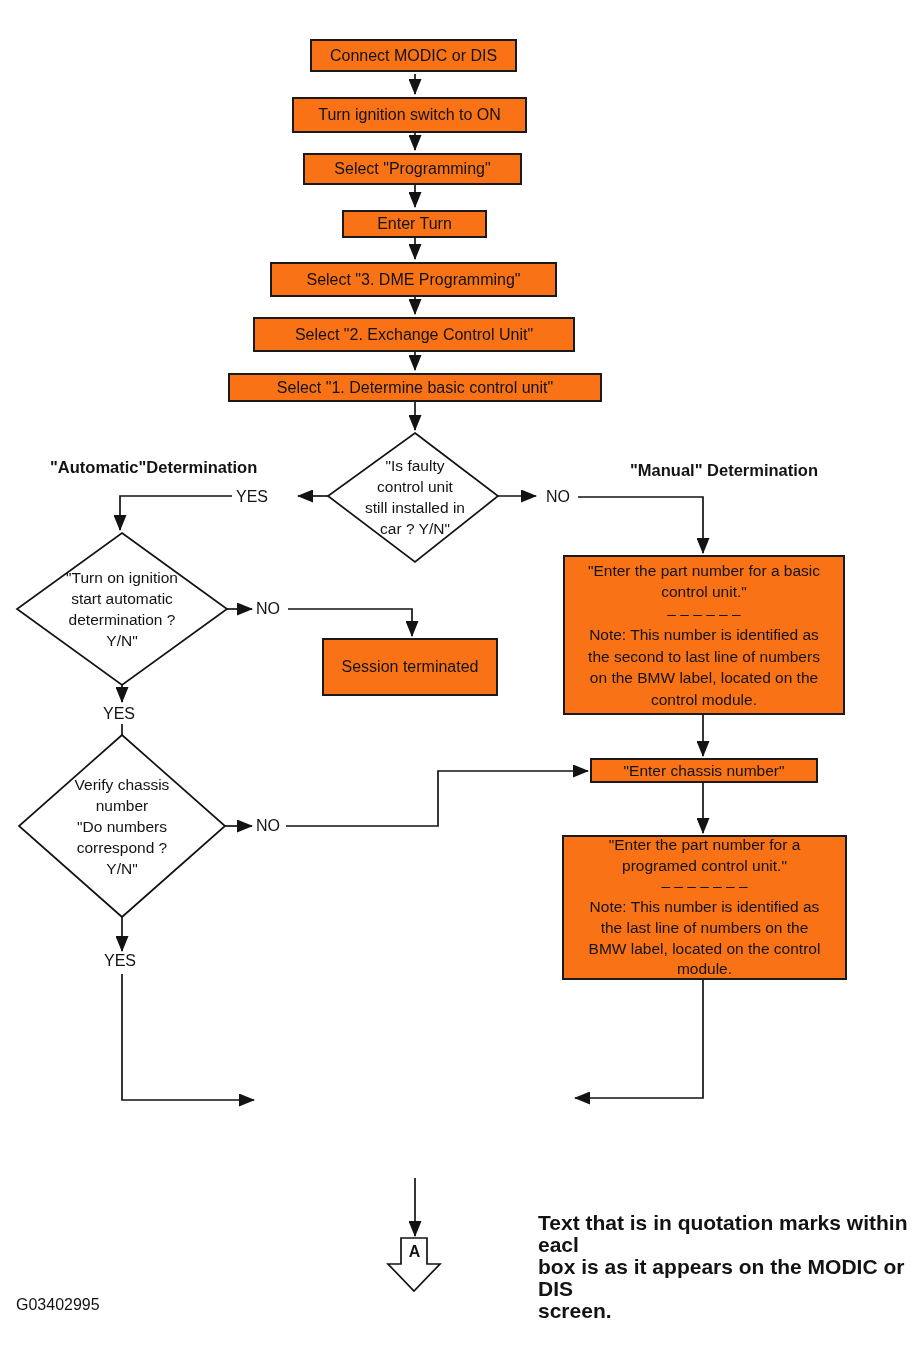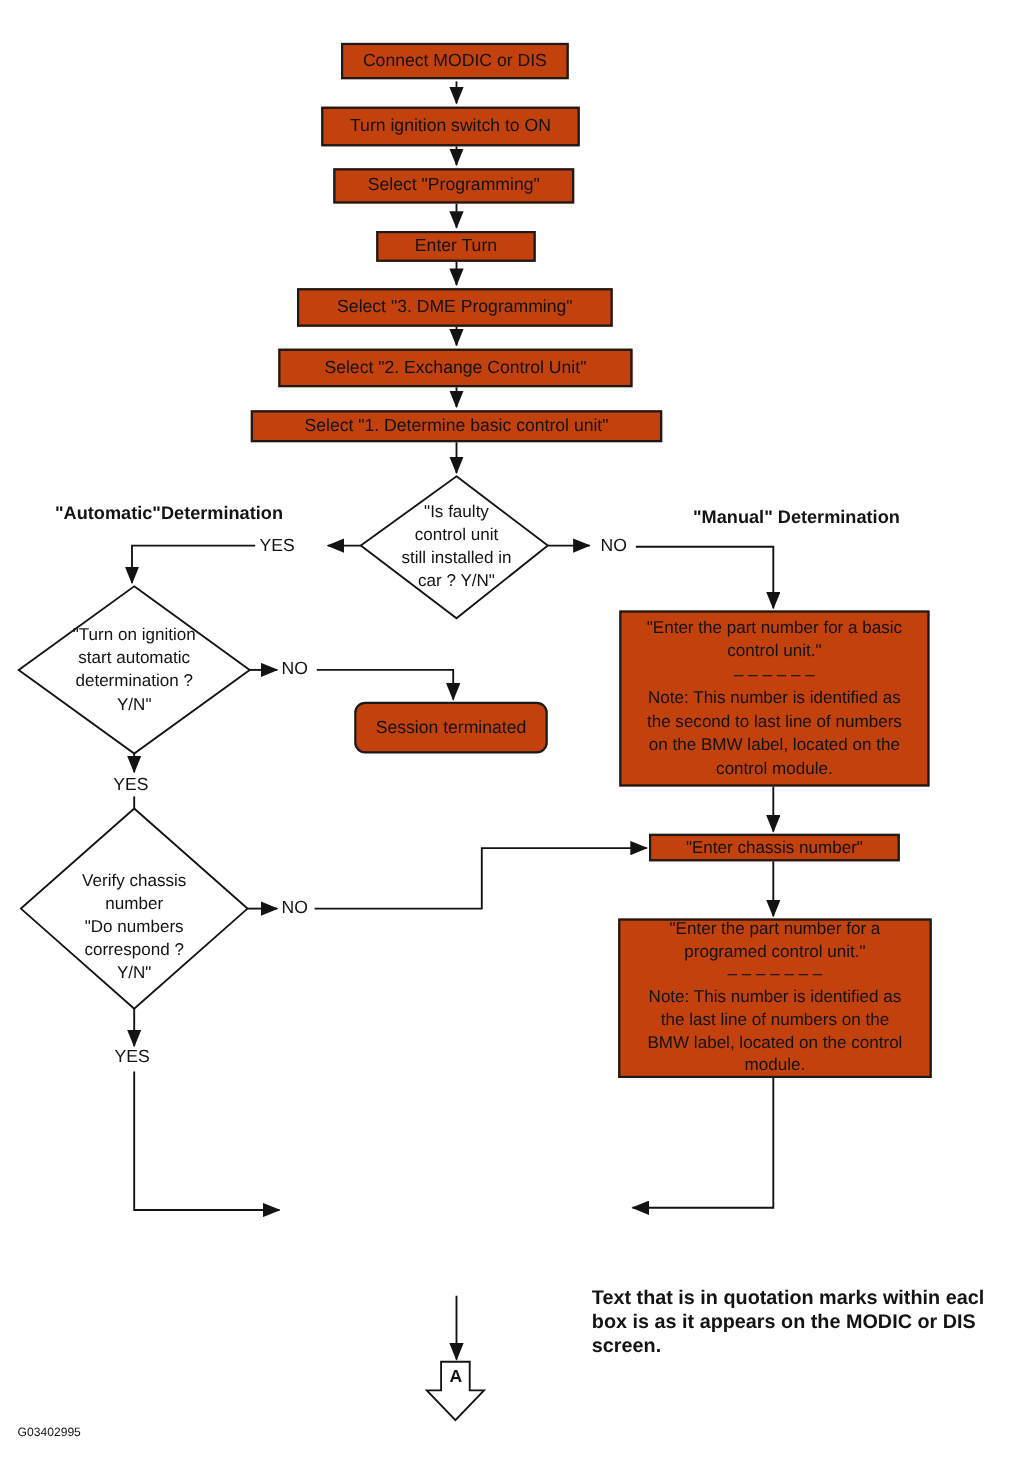--- a/index.html
+++ b/index.html
@@ -2,37 +2,37 @@
 <html><head>
 <meta charset="utf-8">
 <style>
   html,body{margin:0;padding:0;background:#fff;}
   .stage{
     position:relative;width:921px;height:1347px;background:#fff;overflow:hidden;
     font-family:"Liberation Sans","DejaVu Sans",sans-serif;color:#131313;
   }
   svg.wires{position:absolute;left:0;top:0;}
   .node{
-    position:absolute;box-sizing:border-box;border:2px solid #1a1a1a;background:#c2410c;
+    position:absolute;box-sizing:border-box;border:2px solid #1a1a1a;background:#f97316;
     display:flex;align-items:center;justify-content:center;text-align:center;
     font-size:16px;line-height:20px;
   }
   .bigbox{font-size:15.5px;line-height:21.4px;padding:4px 6px;}
   .pre{white-space:pre-line;}
   .diamond-text{
     position:absolute;display:flex;align-items:center;justify-content:center;text-align:center;
     font-size:15.5px;line-height:21px;white-space:pre-line;
   }
   .lbl{position:absolute;font-weight:normal;font-size:16px;line-height:18px;}
   .branch-lbl{position:absolute;font-weight:bold;font-size:16.5px;line-height:19px;}
   .footnote{
-    position:absolute;left:538px;top:1168px;width:383px;
-    font-weight:bold;font-size:18px;line-height:22px;white-space:pre-line;
+    position:absolute;left:538px;top:1212px;width:383px;
+    font-weight:bold;font-size:21px;line-height:22px;white-space:pre-line;
   }
-  .figid{position:absolute;left:16px;top:1296px;font-size:11px;}
+  .figid{position:absolute;left:16px;top:1296px;font-size:16px;}
   .connector-letter{
     position:absolute;left:401px;top:1243px;width:27px;text-align:center;
     font-weight:bold;font-size:16px;
   }
 </style>
 </head>
 <body>
 
 <div class="stage">
 
@@ -91,37 +91,37 @@
   <div class="node" style="left:228px;top:373px;width:374px;height:29px;">Select "1. Determine basic control unit"</div>
 
   <div class="diamond-text" style="left:330px;top:437px;width:170px;height:120px;">"Is faulty
 control unit
 still installed in
 car ? Y/N"</div>
   <div class="diamond-text" style="left:32px;top:538px;width:180px;height:142px;">"Turn on ignition
 start automatic
 determination ?
 Y/N"</div>
-  <div class="diamond-text" style="left:32px;top:756px;width:180px;height:172px;">Verify chassis
+  <div class="diamond-text" style="left:32px;top:740px;width:180px;height:172px;">Verify chassis
 number
 "Do numbers
 correspond ?
 Y/N"</div>
 
   <div class="branch-lbl" style="left:50px;top:458px;">"Automatic"Determination</div>
   <div class="branch-lbl" style="left:630px;top:461px;">"Manual" Determination</div>
 
   <div class="lbl" style="left:236px;top:488px;">YES</div>
   <div class="lbl" style="left:546px;top:488px;">NO</div>
   <div class="lbl" style="left:256px;top:600px;">NO</div>
   <div class="lbl" style="left:103px;top:705px;">YES</div>
   <div class="lbl" style="left:256px;top:817px;">NO</div>
   <div class="lbl" style="left:104px;top:952px;">YES</div>
 
-  <div class="node" style="left:322px;top:638px;width:176px;height:47px;border-radius:10px;">Session terminated</div>
+  <div class="node" style="left:322px;top:638px;width:176px;height:58px;">Session terminated</div>
   <div class="node bigbox pre" style="left:563px;top:555px;width:282px;height:160px;">"Enter the part number for a basic
 control unit."
 – – – – – –
 Note: This number is identified as
 the second to last line of numbers
 on the BMW label, located on the
 control module.</div>
   <div class="node" style="left:590px;top:758px;width:228px;height:25px;font-size:15.5px;">"Enter chassis number"</div>
   <div class="node bigbox pre" style="left:562px;top:835px;width:285px;height:145px;line-height:20.7px;">"Enter the part number for a
 programed control unit."

